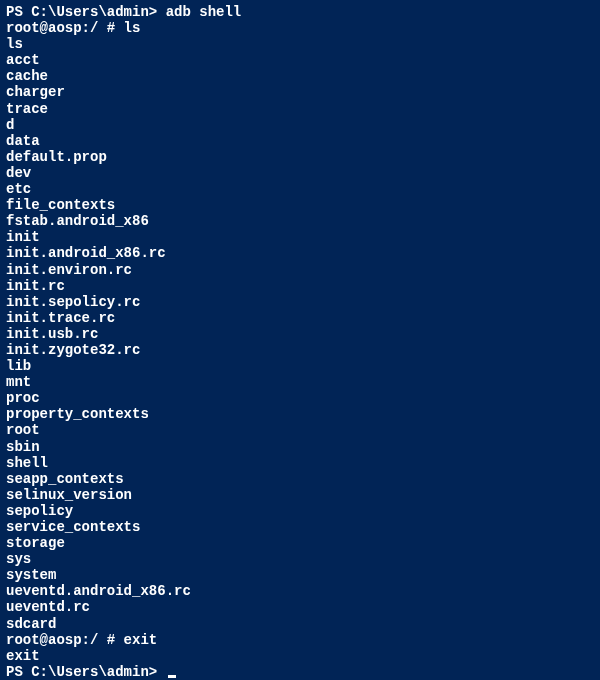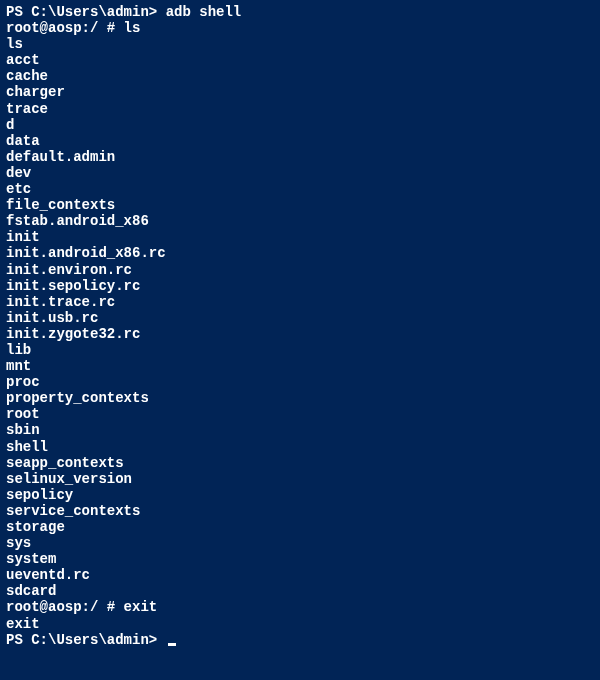--- a/index.html
+++ b/index.html
@@ -39,44 +39,46 @@
 <div id="terminal">
     <div class="line"><span>PS C:\Users\admin&gt;</span><span> adb shell</span></div>
     <div class="line"><span>root@aosp:/ #</span><span> ls</span></div>
     <div class="line"><span>ls</span></div>
     <div class="line"><span>acct</span></div>
     <div class="line"><span>cache</span></div>
     <div class="line"><span>charger</span></div>
     <div class="line"><span>trace</span></div>
     <div class="line"><span>d</span></div>
     <div class="line"><span>data</span></div>
-    <div class="line"><span>default.admin</span></div>
+    <div class="line"><span>default.prop</span></div>
     <div class="line"><span>dev</span></div>
     <div class="line"><span>etc</span></div>
     <div class="line"><span>file_contexts</span></div>
     <div class="line"><span>fstab.android_x86</span></div>
     <div class="line"><span>init</span></div>
     <div class="line"><span>init.android_x86.rc</span></div>
     <div class="line"><span>init.environ.rc</span></div>
+    <div class="line"><span>init.rc</span></div>
     <div class="line"><span>init.sepolicy.rc</span></div>
     <div class="line"><span>init.trace.rc</span></div>
     <div class="line"><span>init.usb.rc</span></div>
     <div class="line"><span>init.zygote32.rc</span></div>
     <div class="line"><span>lib</span></div>
     <div class="line"><span>mnt</span></div>
     <div class="line"><span>proc</span></div>
     <div class="line"><span>property_contexts</span></div>
     <div class="line"><span>root</span></div>
     <div class="line"><span>sbin</span></div>
     <div class="line"><span>shell</span></div>
     <div class="line"><span>seapp_contexts</span></div>
     <div class="line"><span>selinux_version</span></div>
     <div class="line"><span>sepolicy</span></div>
     <div class="line"><span>service_contexts</span></div>
     <div class="line"><span>storage</span></div>
     <div class="line"><span>sys</span></div>
     <div class="line"><span>system</span></div>
+    <div class="line"><span>ueventd.android_x86.rc</span></div>
     <div class="line"><span>ueventd.rc</span></div>
     <div class="line"><span>sdcard</span></div>
     <div class="line"><span>root@aosp:/ #</span><span> exit</span></div>
     <div class="line"><span>exit</span></div>
     <div class="line"><span>PS C:\Users\admin&gt;</span><span> </span><span class="cursor"></span></div>
   </div>
 
 </body></html>

